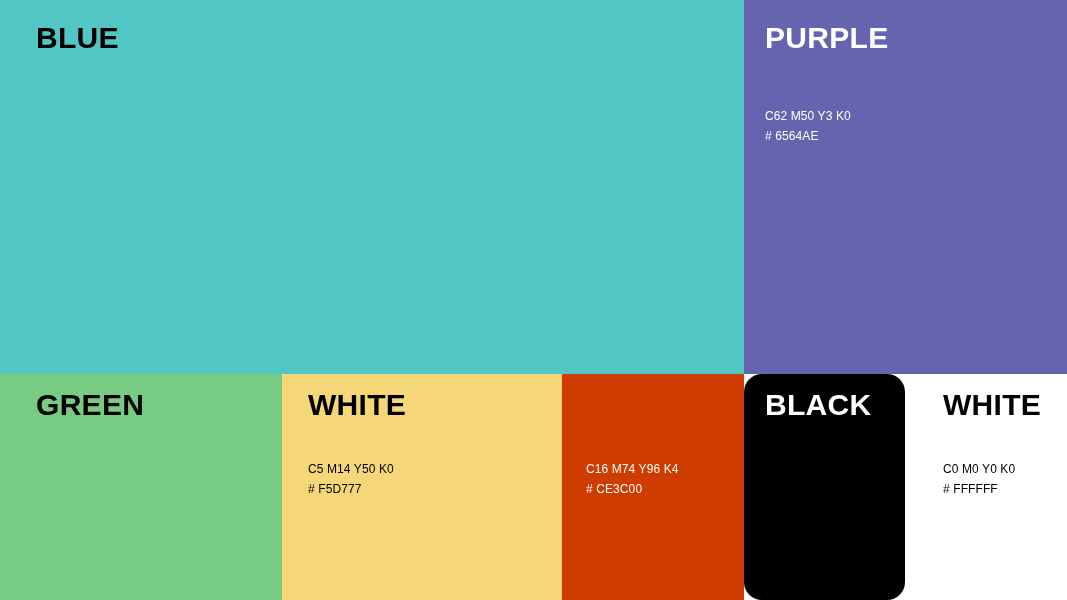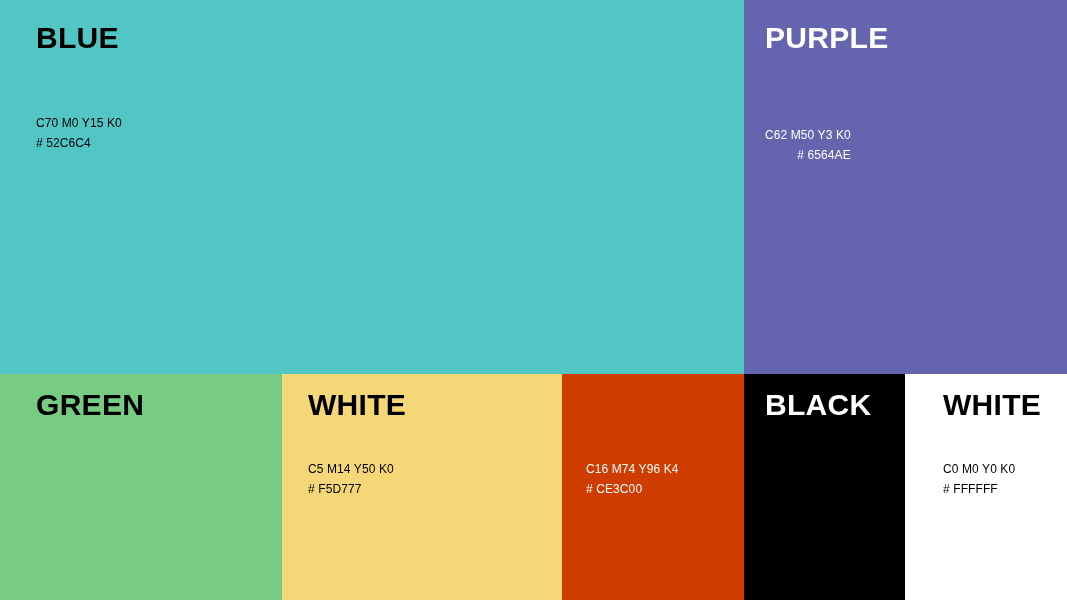--- a/index.html
+++ b/index.html
@@ -52,21 +52,21 @@
     width: 744px; height: 374px;
   }
   .sw-blue .swatch-title { left: 36px; top: 23px; }
   .sw-blue .swatch-codes { left: 36px; top: 113px; }
 
   .sw-purple {
     left: 744px; top: 0px;
     width: 323px; height: 374px;
   }
   .sw-purple .swatch-title { left: 21px; top: 23px; }
-  .sw-purple .swatch-codes { left: 21px; top: 125px; text-align: right; }
+  .sw-purple .swatch-codes { left: 21px; top: 106px; }
 
   
   .sw-green {
     left: 0px; top: 374px;
     width: 282px; height: 226px;
   }
   .sw-green .swatch-title { left: 36px; top: 16px; }
   .sw-green .swatch-codes { left: 36px; top: 85px; }
 
   .sw-yellow {
@@ -97,24 +97,20 @@
   .sw-white .swatch-title { left: 15px; top: 16px; }
   .sw-white .swatch-codes { left: 15px; top: 85px; }
 </style>
 </head>
 <body>
 
 <div class="palette">
 
   <div class="swatch sw-blue" style="background-color: rgb(82, 198, 196);">
     <div class="swatch-title" style="color: rgb(0, 0, 0);">BLUE</div>
-    <div class="swatch-codes" style="color: rgb(0, 0, 0);">
-      <span class="code-line">C70 M0 Y15 K0</span>
-      <span class="code-line"># 52C6C4</span>
-    </div>
   </div>
 
   <div class="swatch sw-purple" style="background-color: rgb(101, 100, 174);">
     <div class="swatch-title" style="color: rgb(255, 255, 255);">PURPLE</div>
     <div class="swatch-codes" style="color: rgb(255, 255, 255);">
       <span class="code-line">C62 M50 Y3 K0</span>
       <span class="code-line"># 6564AE</span>
     </div>
   </div>
 
@@ -130,21 +126,21 @@
     </div>
   </div>
 
   <div class="swatch sw-orange" style="background-color: rgb(206, 60, 0);">
     <div class="swatch-codes" style="color: rgb(255, 255, 255);">
       <span class="code-line">C16 M74 Y96 K4</span>
       <span class="code-line"># CE3C00</span>
     </div>
   </div>
 
-  <div class="swatch sw-black" style="background-color: rgb(0, 0, 0);">
+  <div class="swatch sw-black" style="background-color: rgb(0, 0, 0); border-radius: 18px;">
     <div class="swatch-title" style="color: rgb(255, 255, 255);">BLACK</div>
   </div>
 
   <div class="swatch sw-white" style="background-color: rgb(255, 255, 255); margin-left: 23px;">
     <div class="swatch-title" style="color: rgb(0, 0, 0);">WHITE</div>
     <div class="swatch-codes" style="color: rgb(0, 0, 0);">
       <span class="code-line">C0 M0 Y0 K0</span>
       <span class="code-line"># FFFFFF</span>
     </div>
   </div>

